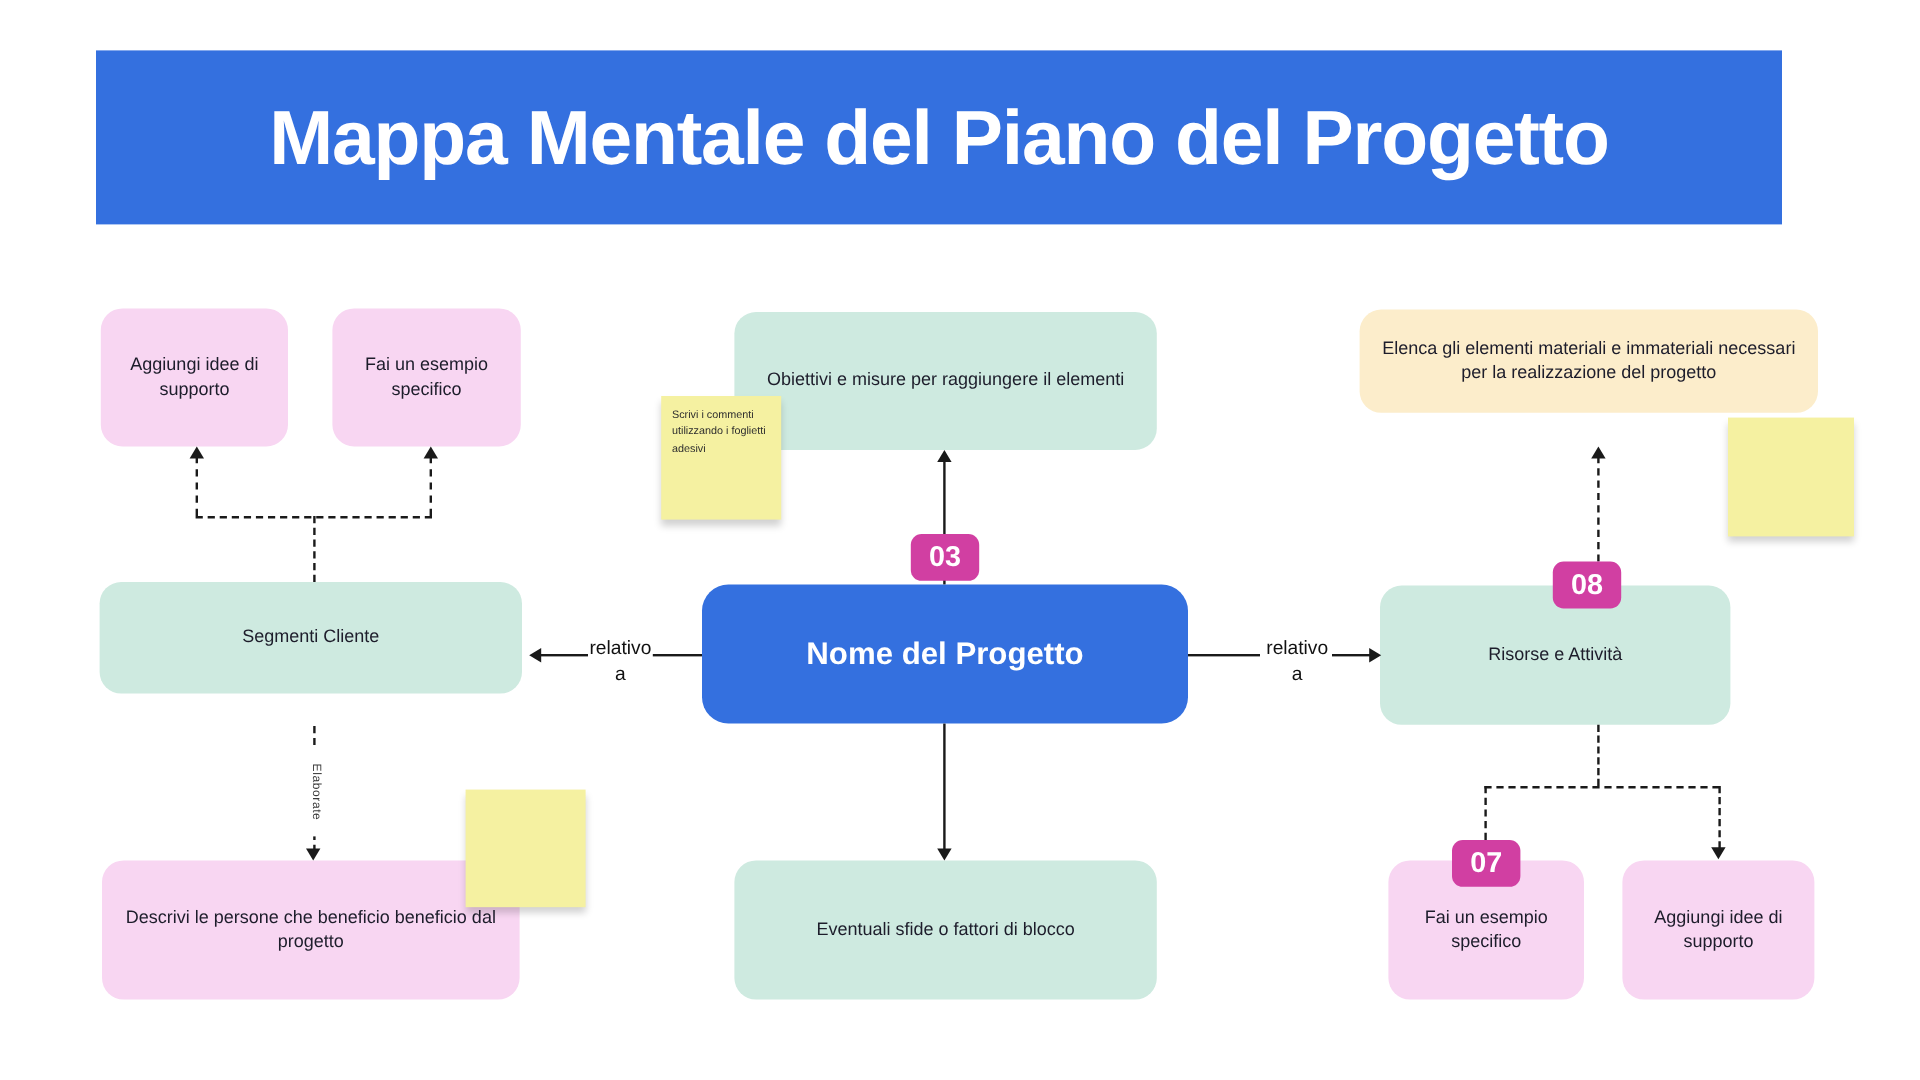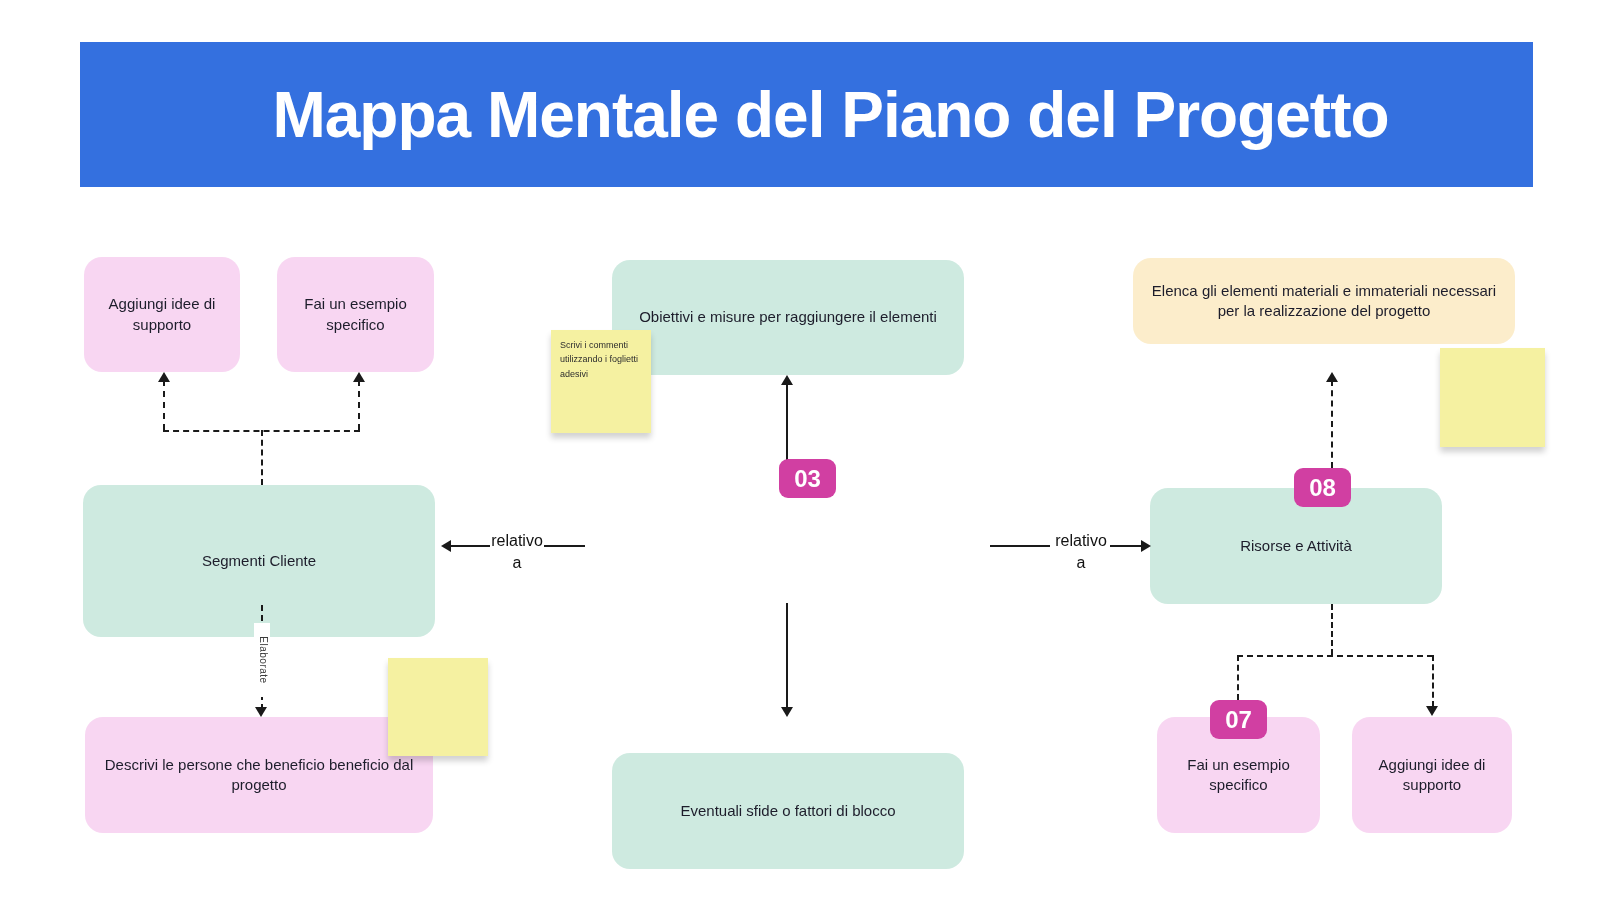--- a/index.html
+++ b/index.html
@@ -12,51 +12,51 @@
     --badge-bg:#D13FA2;
     --connector:#1A1A1A;
     --node-text:#1D1D2B;
   }
   html,body{margin:0;padding:0;background:#ffffff;}
   body{font-family:"Liberation Sans","DejaVu Sans",sans-serif;}
   #canvas{position:relative;width:1600px;height:900px;background:#ffffff;overflow:hidden;}
 
   
   #header{position:absolute;left:80px;top:42px;width:1405px;height:145px;
-    background:var(--header-bg);display:flex;align-items:center;justify-content:center;padding-left:48px;}
+    background:var(--header-bg);display:flex;align-items:center;justify-content:center;}
   #header .title{color:#ffffff;font-size:64px;font-weight:800;letter-spacing:-1px;white-space:nowrap;}
 
   
   .node{position:absolute;display:flex;align-items:center;justify-content:center;
     text-align:center;border-radius:18px;font-size:15px;line-height:1.35;
     color:var(--node-text);padding:8px 12px;box-sizing:border-box;}
   .teal{background:var(--teal-node);}
   .pink{background:var(--pink-node);}
   .cream{background:var(--cream-node);}
 
   
   #node-left-support   {left:84px;  top:257px; width:156px; height:115px;}
   #node-left-example   {left:277px; top:257px; width:157px; height:115px;}
-  #node-segments       {left:83px;  top:485px; width:352px; height:152px;}
+  #node-segments       {left:83px;  top:485px; width:352px; height:93px;}
   #node-describe       {left:85px;  top:717px; width:348px; height:116px;}
   #node-objectives     {left:612px; top:260px; width:352px; height:115px;}
   #node-center         {left:585px; top:487px; width:405px; height:116px;
      background:var(--center-node-bg);border-radius:22px;}
   #node-center .center-label{color:#ffffff;font-size:26px;font-weight:800;}
-  #node-challenges     {left:612px; top:717px; width:352px; height:116px;margin-top:36px;}
+  #node-challenges     {left:612px; top:717px; width:352px; height:116px;}
   #node-elements       {left:1133px;top:258px; width:382px; height:86px;}
   #node-resources      {left:1150px;top:488px; width:292px; height:116px;}
   #node-right-example  {left:1157px;top:717px; width:163px; height:116px;}
   #node-right-support  {left:1352px;top:717px; width:160px; height:116px;}
 
   
   .badge{position:absolute;width:57px;height:39px;background:var(--badge-bg);
     border-radius:9px;color:#ffffff;font-weight:800;font-size:24px;
     display:flex;align-items:center;justify-content:center;z-index:6;}
-  #badge-03{left:759px; top:459px;margin-left:20px;}
+  #badge-03{left:759px; top:445px;}
   #badge-04{left:1294px;top:468px;}
   #badge-05{left:1210px;top:700px;}
 
   
   .sticky{position:absolute;background:var(--sticky-note);
     box-shadow:0 5px 6px rgba(0,0,0,0.18);z-index:5;}
   #sticky-comment{left:551px;top:330px;width:100px;height:103px;
     font-size:9px;line-height:1.6;color:#2E2E2E;padding:8px 9px;box-sizing:border-box;text-align:left;}
   #sticky-blank-left {left:388px; top:658px;width:100px;height:98px;}
   #sticky-blank-right{left:1440px;top:348px;width:105px;height:99px;}
@@ -130,20 +130,23 @@
   </div>
 
   <div class="sticky" id="sticky-comment">
     <span>Scrivi i commenti utilizzando i foglietti adesivi</span>
   </div>
 
   <div class="arr up" style="left:781px;top:375px;"></div>
   <div class="vline solid" style="left:786px;top:383px;height:104px;"></div>
 
   <div class="badge" id="badge-03">03</div>
+  <div class="node" id="node-center">
+    <span class="center-label">Nome del Progetto</span>
+  </div>
 
   <div class="vline solid" style="left:786px;top:603px;height:106px;"></div>
   <div class="arr down" style="left:781px;top:707px;"></div>
 
   <div class="node teal" id="node-challenges">
     <span>Eventuali sfide o fattori di blocco</span>
   </div>
 
   <div class="hline solid" style="left:990px;top:545px;width:60px;"></div>
   <div class="hline solid" style="left:1110px;top:545px;width:32px;"></div>

